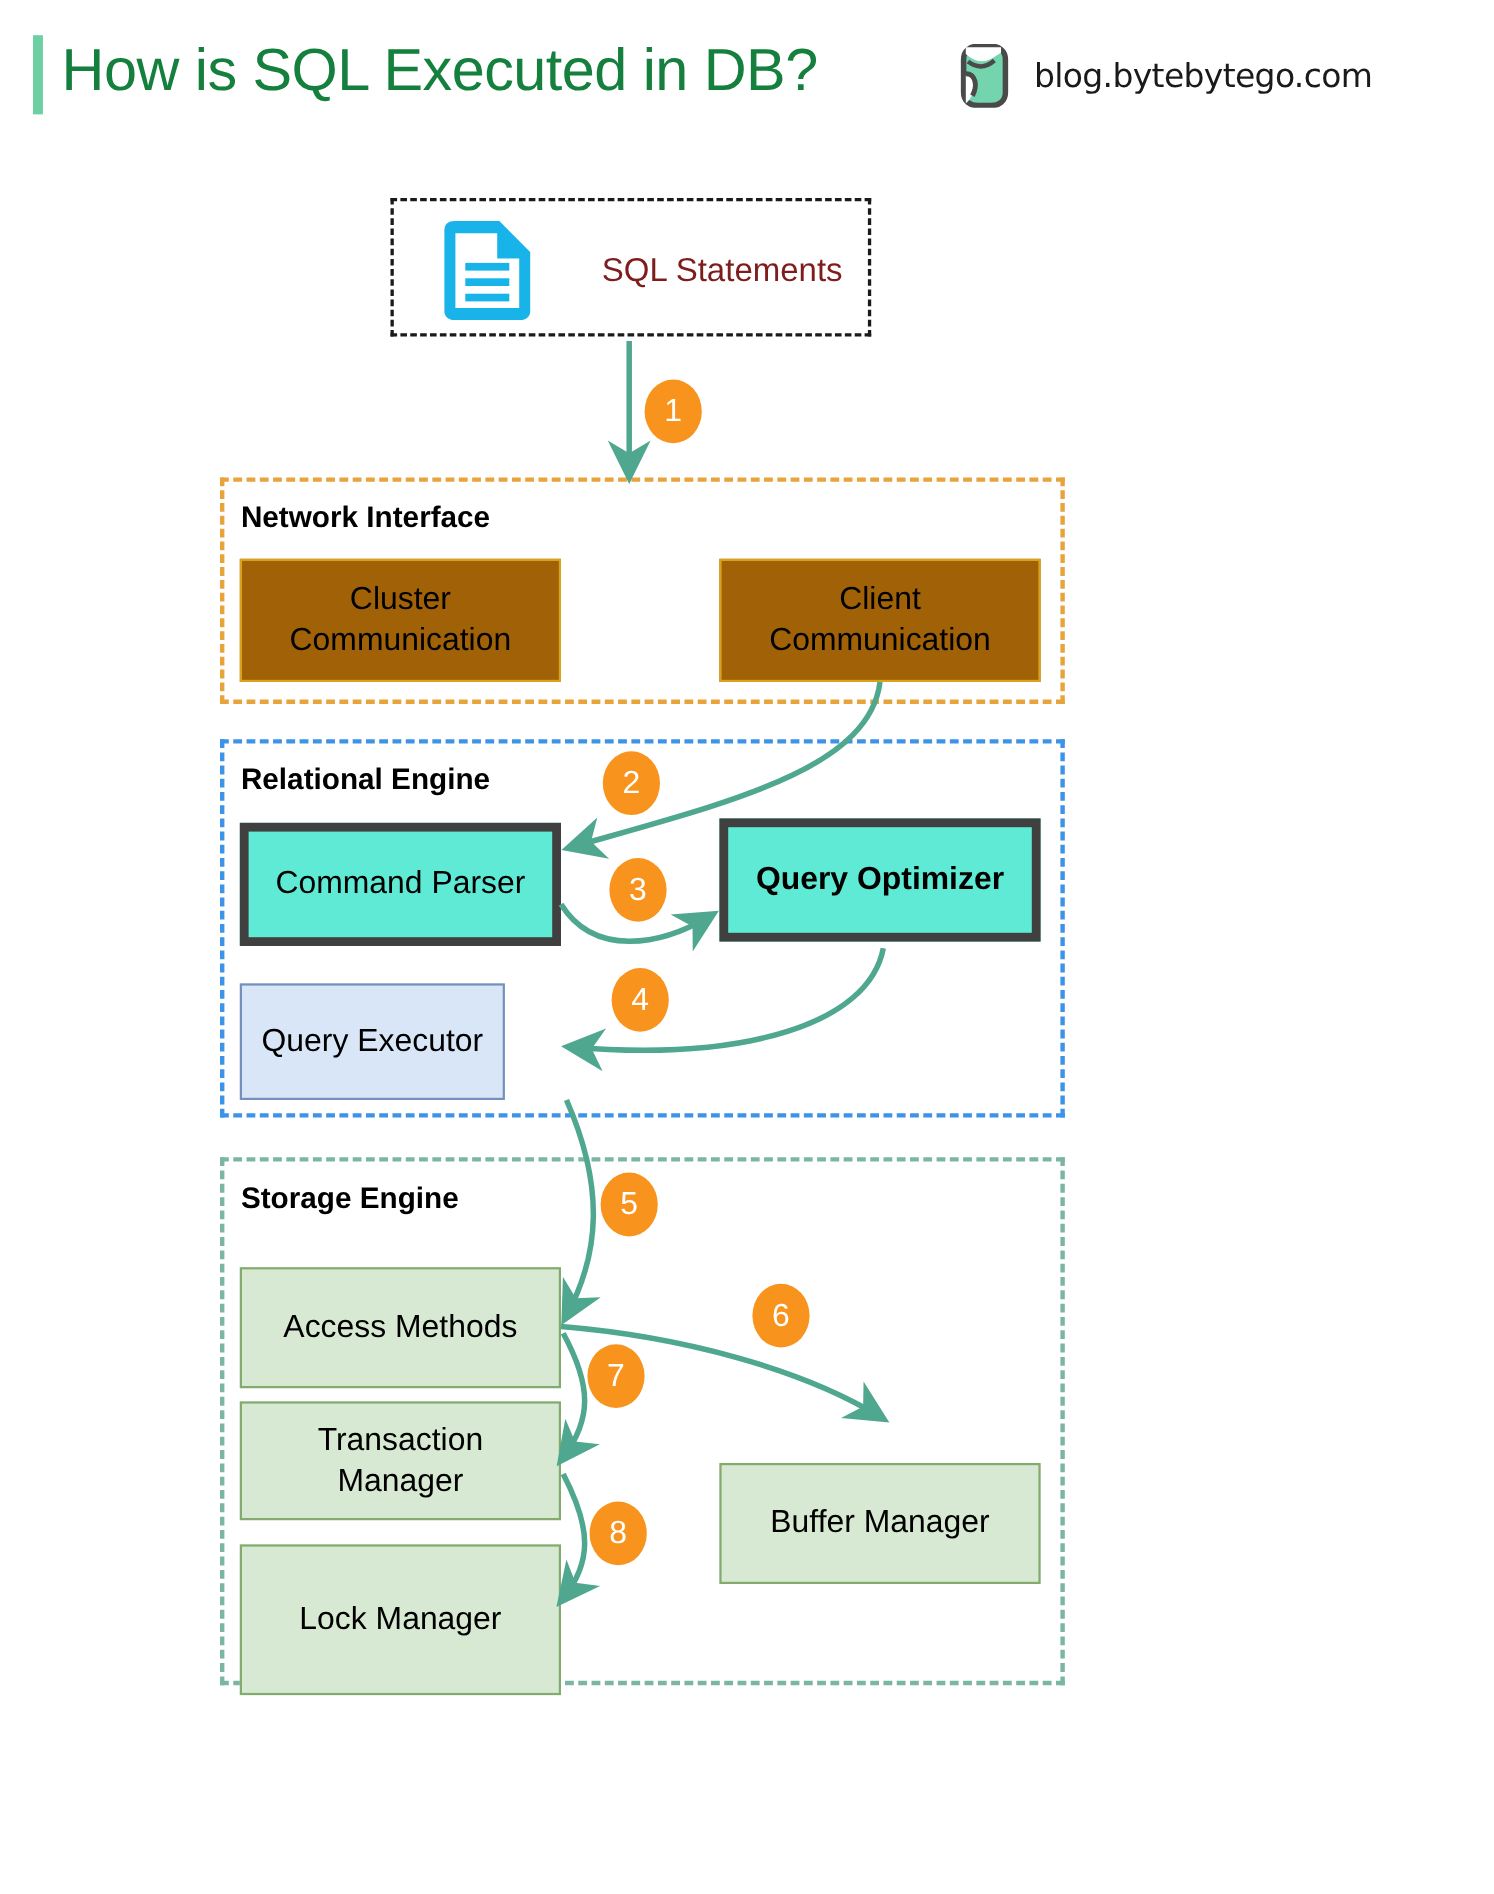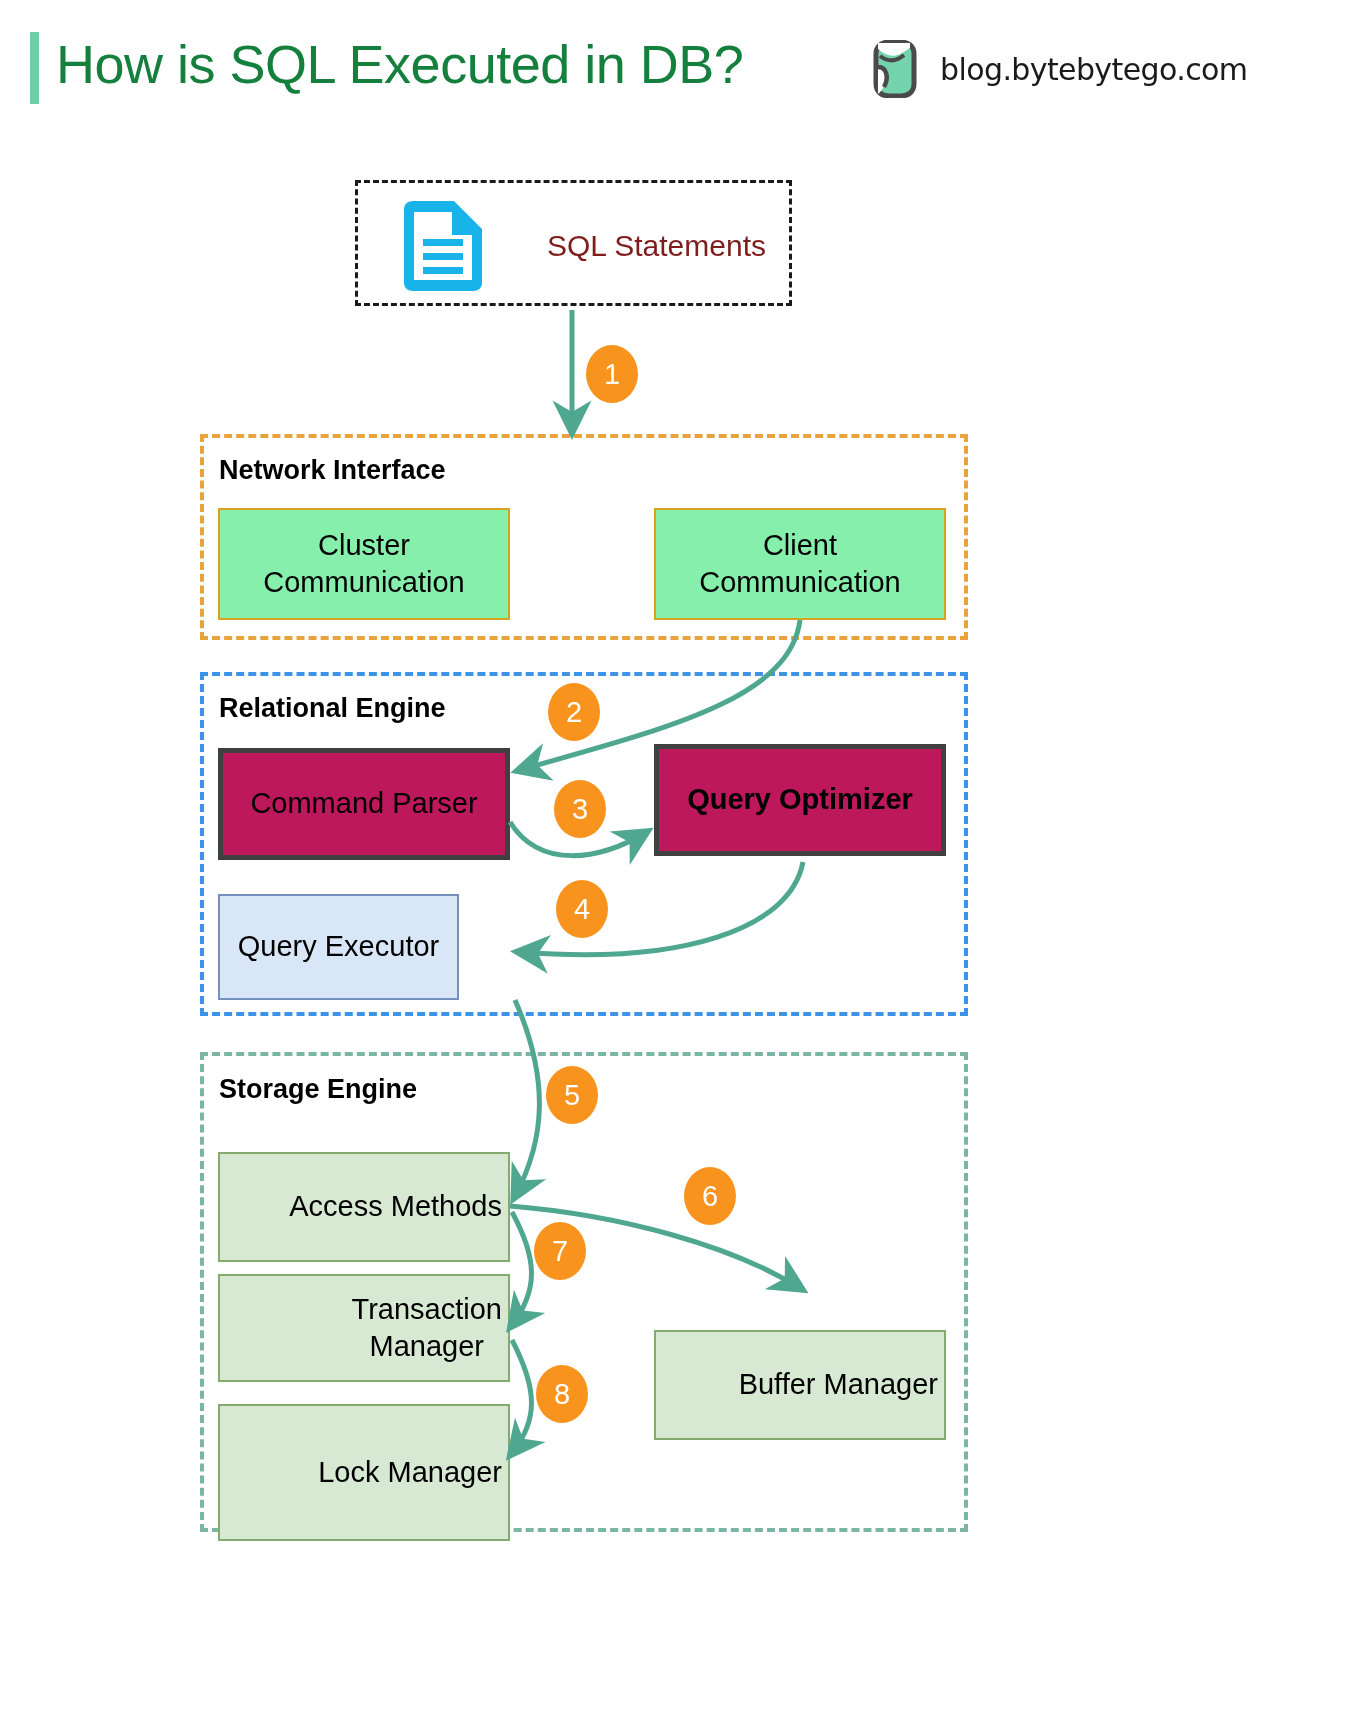--- a/index.html
+++ b/index.html
@@ -81,24 +81,24 @@
     line-height: 1.28;
     padding: 2px 6px;
   }
 
   
   .zone-network { border: 4px dashed #e8a33d; }
   .zone-relational { border: 4px dashed #3d93e8; }
   .zone-storage { border: 4px dashed #7bb6a4; }
 
   
-  .node-orange { background: #86efac; border: 2px solid #d9a21b; }
-  .node-purple { background: #be185d; border: 5px solid #404040; }
+  .node-orange { background: #a16207; border: 2px solid #d9a21b; }
+  .node-purple { background: #5eead4; border: 8px solid #404040; }
   .node-blue   { background: #d9e6f7; border: 2px solid #7591bb; }
-  .node-green  { background: #d7e9d2; border: 2px solid #84ab6e; justify-content: flex-end; }
+  .node-green  { background: #d7e9d2; border: 2px solid #84ab6e; }
 
   
   #sql-box {
     position: absolute;
     left: 355px; top: 180px;
     width: 437px; height: 126px;
     box-sizing: border-box;
     border: 3px dashed #1a1a1a;
     display: flex;
     align-items: center;

